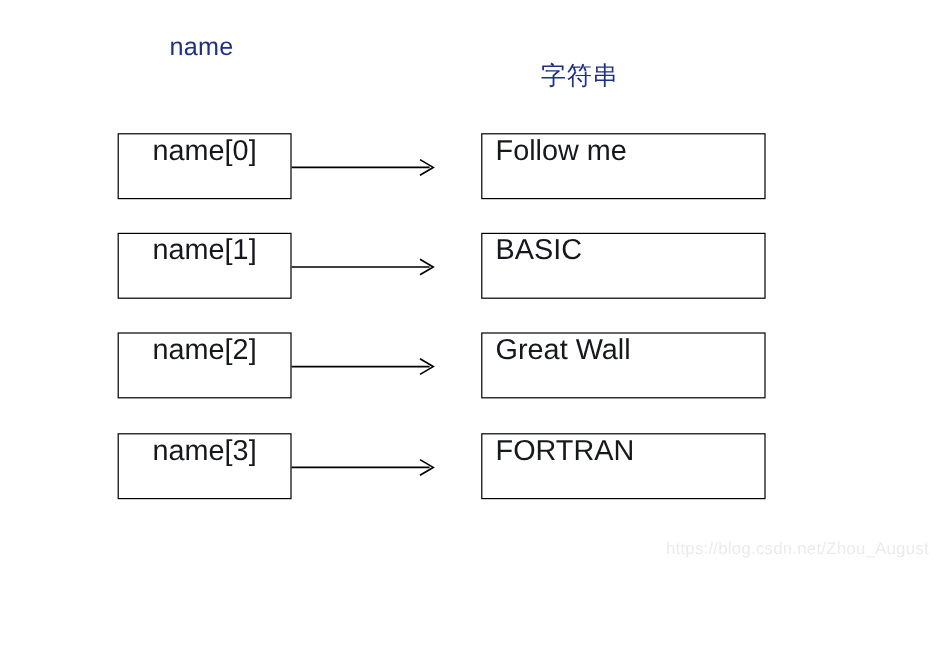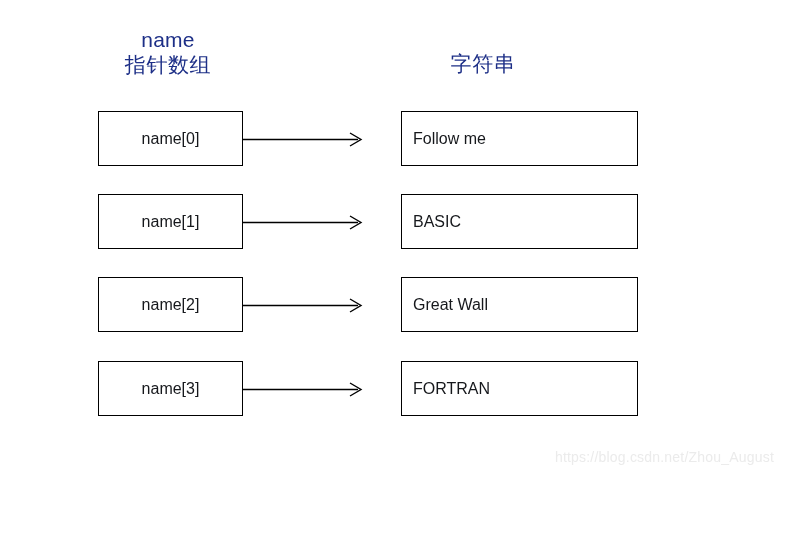--- a/index.html
+++ b/index.html
@@ -59,22 +59,21 @@
   }
 
   .box {
     position: absolute;
     top: 0;
     height: 55px;
     border: 1.6px solid #000000;
     background: #ffffff;
     box-sizing: border-box;
     display: flex;
-    align-items: center;
-    font-size: 16px;
+    font-size: 24px;
     color: #16181c;
   }
   .box-left {
     left: 98px;
     width: 145px;
     justify-content: center;
   }
   .box-right {
     left: 365px;
     width: 237px;
@@ -104,21 +103,20 @@
     white-space: nowrap;
   }
 </style>
 </head>
 <body>
 
 <div id="diagram">
 
   <div class="header header-left">
     <div class="header-line-en">name</div>
-    <div class="header-line-cn">指针数组</div>
   </div>
 
   <div class="header header-right">
     <div class="header-line-cn">字符串</div>
   </div>
 
   <div class="row" style="top:111px;">
     <div class="box box-left">
       <span>name[0]</span>
     </div>

